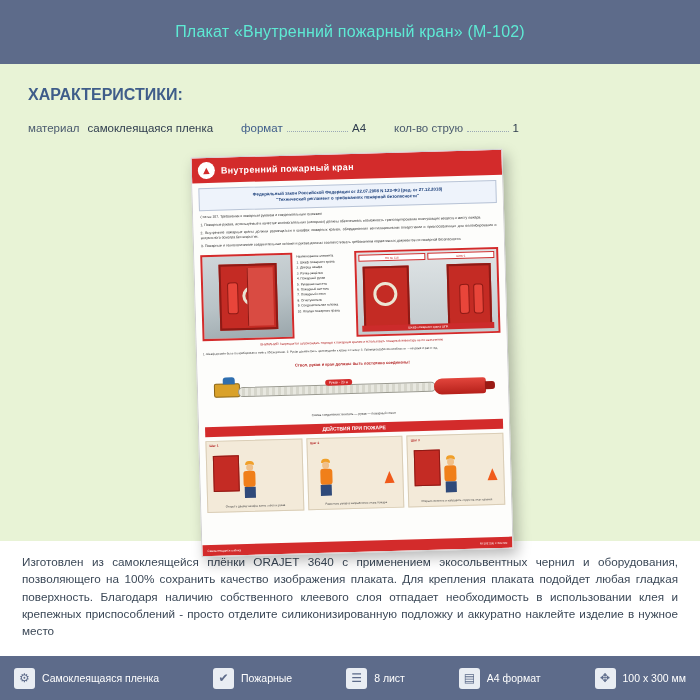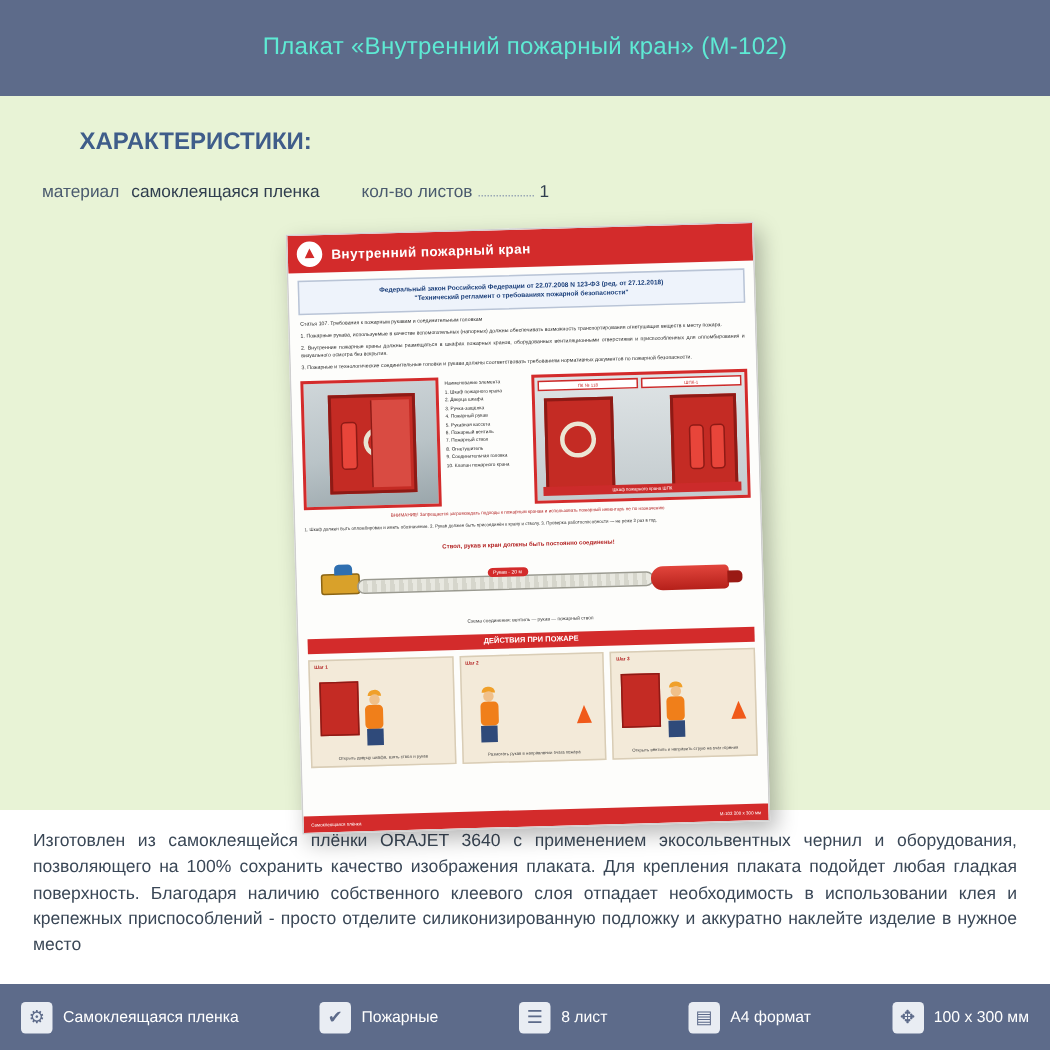--- a/index.html
+++ b/index.html
@@ -26,21 +26,20 @@
   
   .specs {
     background: #e8f3d6;
     padding: 22px 28px 16px 28px;
   }
   .specs h2 {
     color: #3f5d8a;
     font-size: 16px;
     font-weight: bold;
     margin-bottom: 18px;
-    margin-left: 25px;
   }
   .spec-grid {
     display: grid;
     grid-template-columns: 1fr 1fr 1fr 1fr;
     column-gap: 28px;
     row-gap: 7px;
   }
   .spec-row {
     display: flex;
     align-items: baseline;
@@ -315,22 +314,27 @@
   </div>
 
   <div class="specs">
     <h2>ХАРАКТЕРИСТИКИ:</h2>
     <div class="spec-grid">
       <div class="spec-row">
         <span class="spec-label">материал</span>
         <span class="spec-dots"></span>
         <span class="spec-value">самоклеящаяся пленка</span>
       </div>
+      <div class="spec-row blue">
+        <span class="spec-label">формат</span>
+        <span class="spec-dots"></span>
+        <span class="spec-value">А4</span>
+      </div>
       <div class="spec-row">
-        <span class="spec-label">кол-во листов</span>
+        <span class="spec-label">кол-во струю</span>
         <span class="spec-dots"></span>
         <span class="spec-value">1</span>
       </div>
     </div>
   </div>
 
   <div class="poster-area">
     <div class="poster-wrap">
       <div class="poster-inner">
 

